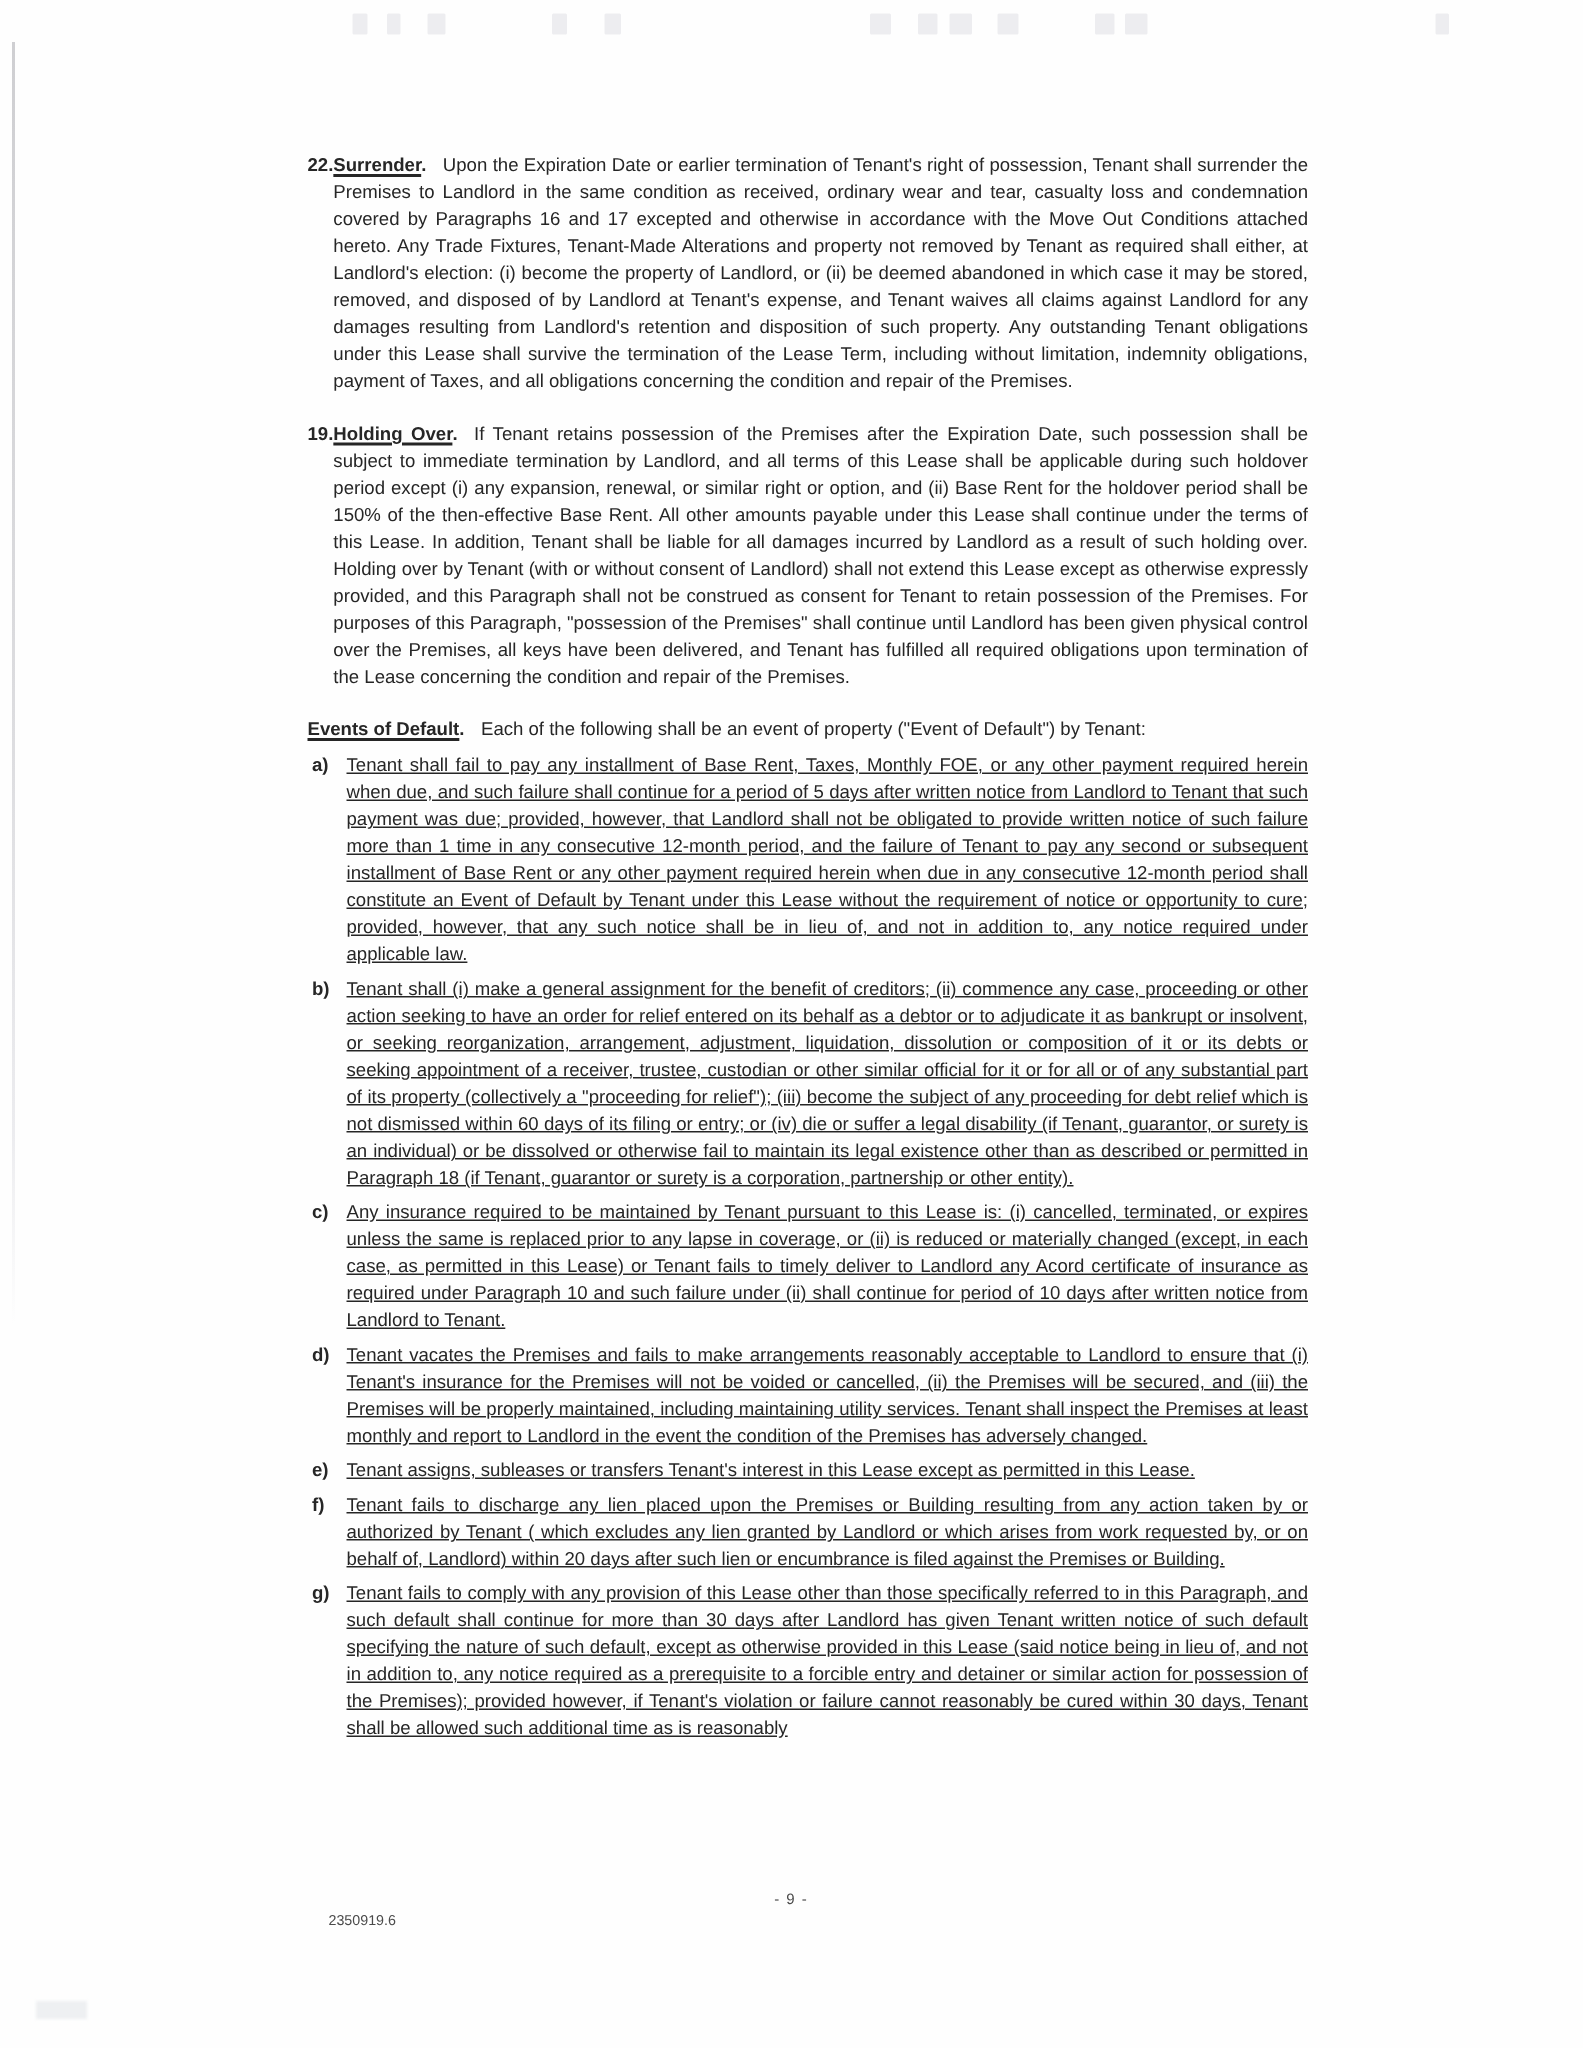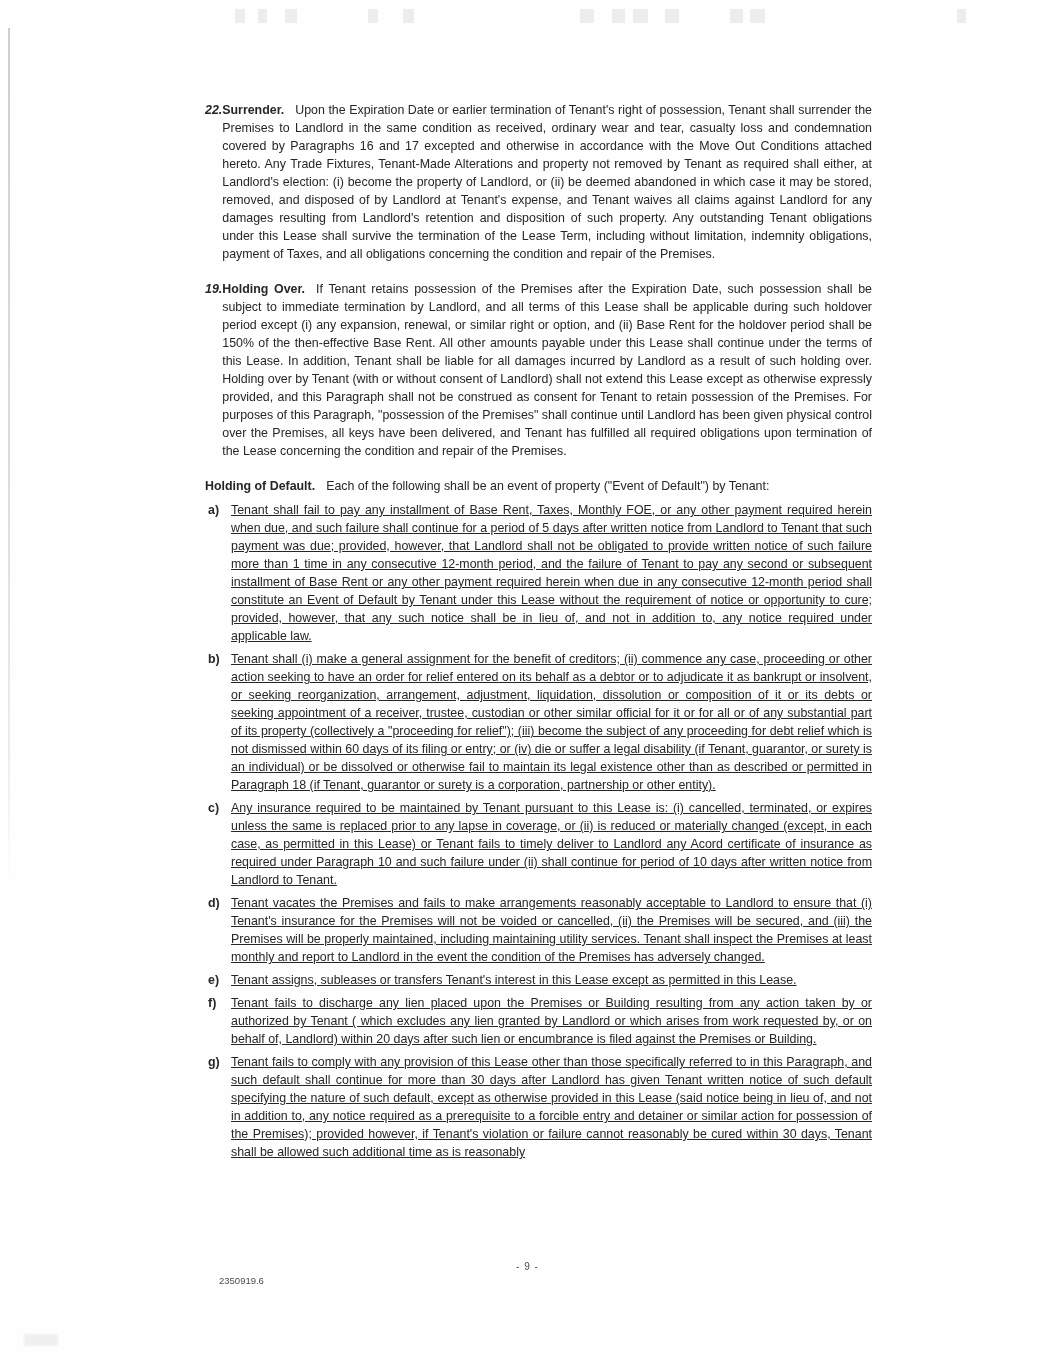--- a/index.html
+++ b/index.html
@@ -15,25 +15,26 @@
   .doc {
     position:absolute;
     left:205px;
     top:101px;
     width:667px;
     font-size:12.4px;
     line-height:18px;
     color:#262626;
   }
   .sec { display:flex; margin-bottom:17px; }
-  .sec-num { flex:0 0 17px; font-weight:700;font-style:italic; }
+  .sec-num { flex:0 0 17px; font-weight:700; }
   .sec-content { flex:1; text-align:justify; }
   .sec-para { text-align:justify; }
   .sec-head {
     font-weight:700;
+    text-decoration:underline;
     text-decoration-thickness:1.5px;
     text-underline-offset:2px;
     margin-top:45px;
   }
   .sec-sep { font-weight:700; }
   .sec-body { margin-left:11px; }
   .items { margin-top:6px; }
   .item { display:flex; margin-top:5px; }
   .item-letter { flex:0 0 23px; margin-left:3px; font-weight:700; }
   .item-text { flex:1; text-align:justify;text-decoration:underline; }
@@ -84,21 +85,21 @@
     <div class="sec-content"><span class="sec-head">Surrender</span><span class="sec-sep">.</span><span class="sec-body">Upon the Expiration Date or earlier termination of Tenant's right of possession, Tenant shall surrender the Premises to Landlord in the same condition as received, ordinary wear and tear, casualty loss and condemnation covered by Paragraphs 16 and 17 excepted and otherwise in accordance with the Move Out Conditions attached hereto. Any Trade Fixtures, Tenant-Made Alterations and property not removed by Tenant as required shall either, at Landlord's election: (i) become the property of Landlord, or (ii) be deemed abandoned in which case it may be stored, removed, and disposed of by Landlord at Tenant's expense, and Tenant waives all claims against Landlord for any damages resulting from Landlord's retention and disposition of such property.  Any outstanding Tenant obligations under this Lease shall survive the termination of the Lease Term, including without limitation, indemnity obligations, payment of Taxes, and all obligations concerning the condition and repair of the Premises.</span></div>
   </div>
 
   <div class="sec">
     <div class="sec-num">19.</div>
     <div class="sec-content"><span class="sec-head">Holding Over</span><span class="sec-sep">.</span><span class="sec-body">If Tenant retains possession of the Premises after the Expiration Date, such possession shall be subject to immediate termination by Landlord, and all terms of this Lease shall be applicable during such holdover period except (i) any expansion, renewal, or similar right or option, and (ii) Base Rent for the holdover period shall be 150% of the then-effective Base Rent. All other amounts payable under this Lease shall continue under the terms of this Lease. In addition, Tenant shall be liable for all damages incurred by Landlord as a result of such holding over.  Holding over by Tenant (with or without consent of Landlord) shall not extend this Lease except as otherwise expressly provided, and this Paragraph shall not be construed as consent for Tenant to retain possession of the Premises. For purposes of this Paragraph, "possession of the Premises" shall continue until Landlord has been given physical control over the Premises, all keys have been delivered, and Tenant has fulfilled all required obligations upon termination of the Lease concerning the condition and repair of the Premises.</span></div>
   </div>
 
   <div class="sec">
     <div style="flex:1">
-      <div class="sec-para"><span class="sec-head">Holding of Default</span><span class="sec-sep">.</span><span class="sec-body">Each of the following shall be an event of property ("Event of Default") by Tenant:</span></div>
+      <div class="sec-para"><span class="sec-head">Events of Default</span><span class="sec-sep">.</span><span class="sec-body">Each of the following shall be an event of property ("Event of Default") by Tenant:</span></div>
       <div class="items">
         <div class="item">
           <div class="item-letter">a)</div>
           <div class="item-text">Tenant shall fail to pay any installment of Base Rent, Taxes, Monthly FOE, or any other payment required herein when due, and such failure shall continue for a period of 5 days after written notice from Landlord to Tenant that such payment was due; provided, however, that Landlord shall not be obligated to provide written notice of such failure more than 1 time in any consecutive 12-month period, and the failure of Tenant to pay any second or subsequent installment of Base Rent or any other payment required herein when due in any consecutive 12-month period shall constitute an Event of Default by Tenant under this Lease without the requirement of notice or opportunity to cure; provided, however, that any such notice shall be in lieu of, and not in addition to, any notice required under applicable law.</div>
         </div>
         <div class="item">
           <div class="item-letter">b)</div>
           <div class="item-text">Tenant shall (i) make a general assignment for the benefit of creditors; (ii) commence any case, proceeding or other action seeking to have an order for relief entered on its behalf as a debtor or to adjudicate it as bankrupt or insolvent, or seeking reorganization, arrangement, adjustment, liquidation, dissolution or composition of it or its debts or seeking appointment of a receiver, trustee, custodian or other similar official for it or for all or of any substantial part of its property (collectively a "proceeding for relief"); (iii) become the subject of any proceeding for debt relief which is not dismissed within 60 days of its filing or entry; or (iv) die or suffer a legal disability (if Tenant, guarantor, or surety is an individual) or be dissolved or otherwise fail to maintain its legal existence other than as described or permitted in Paragraph 18 (if Tenant, guarantor or surety is a corporation, partnership or other entity).</div>
         </div>
         <div class="item">

